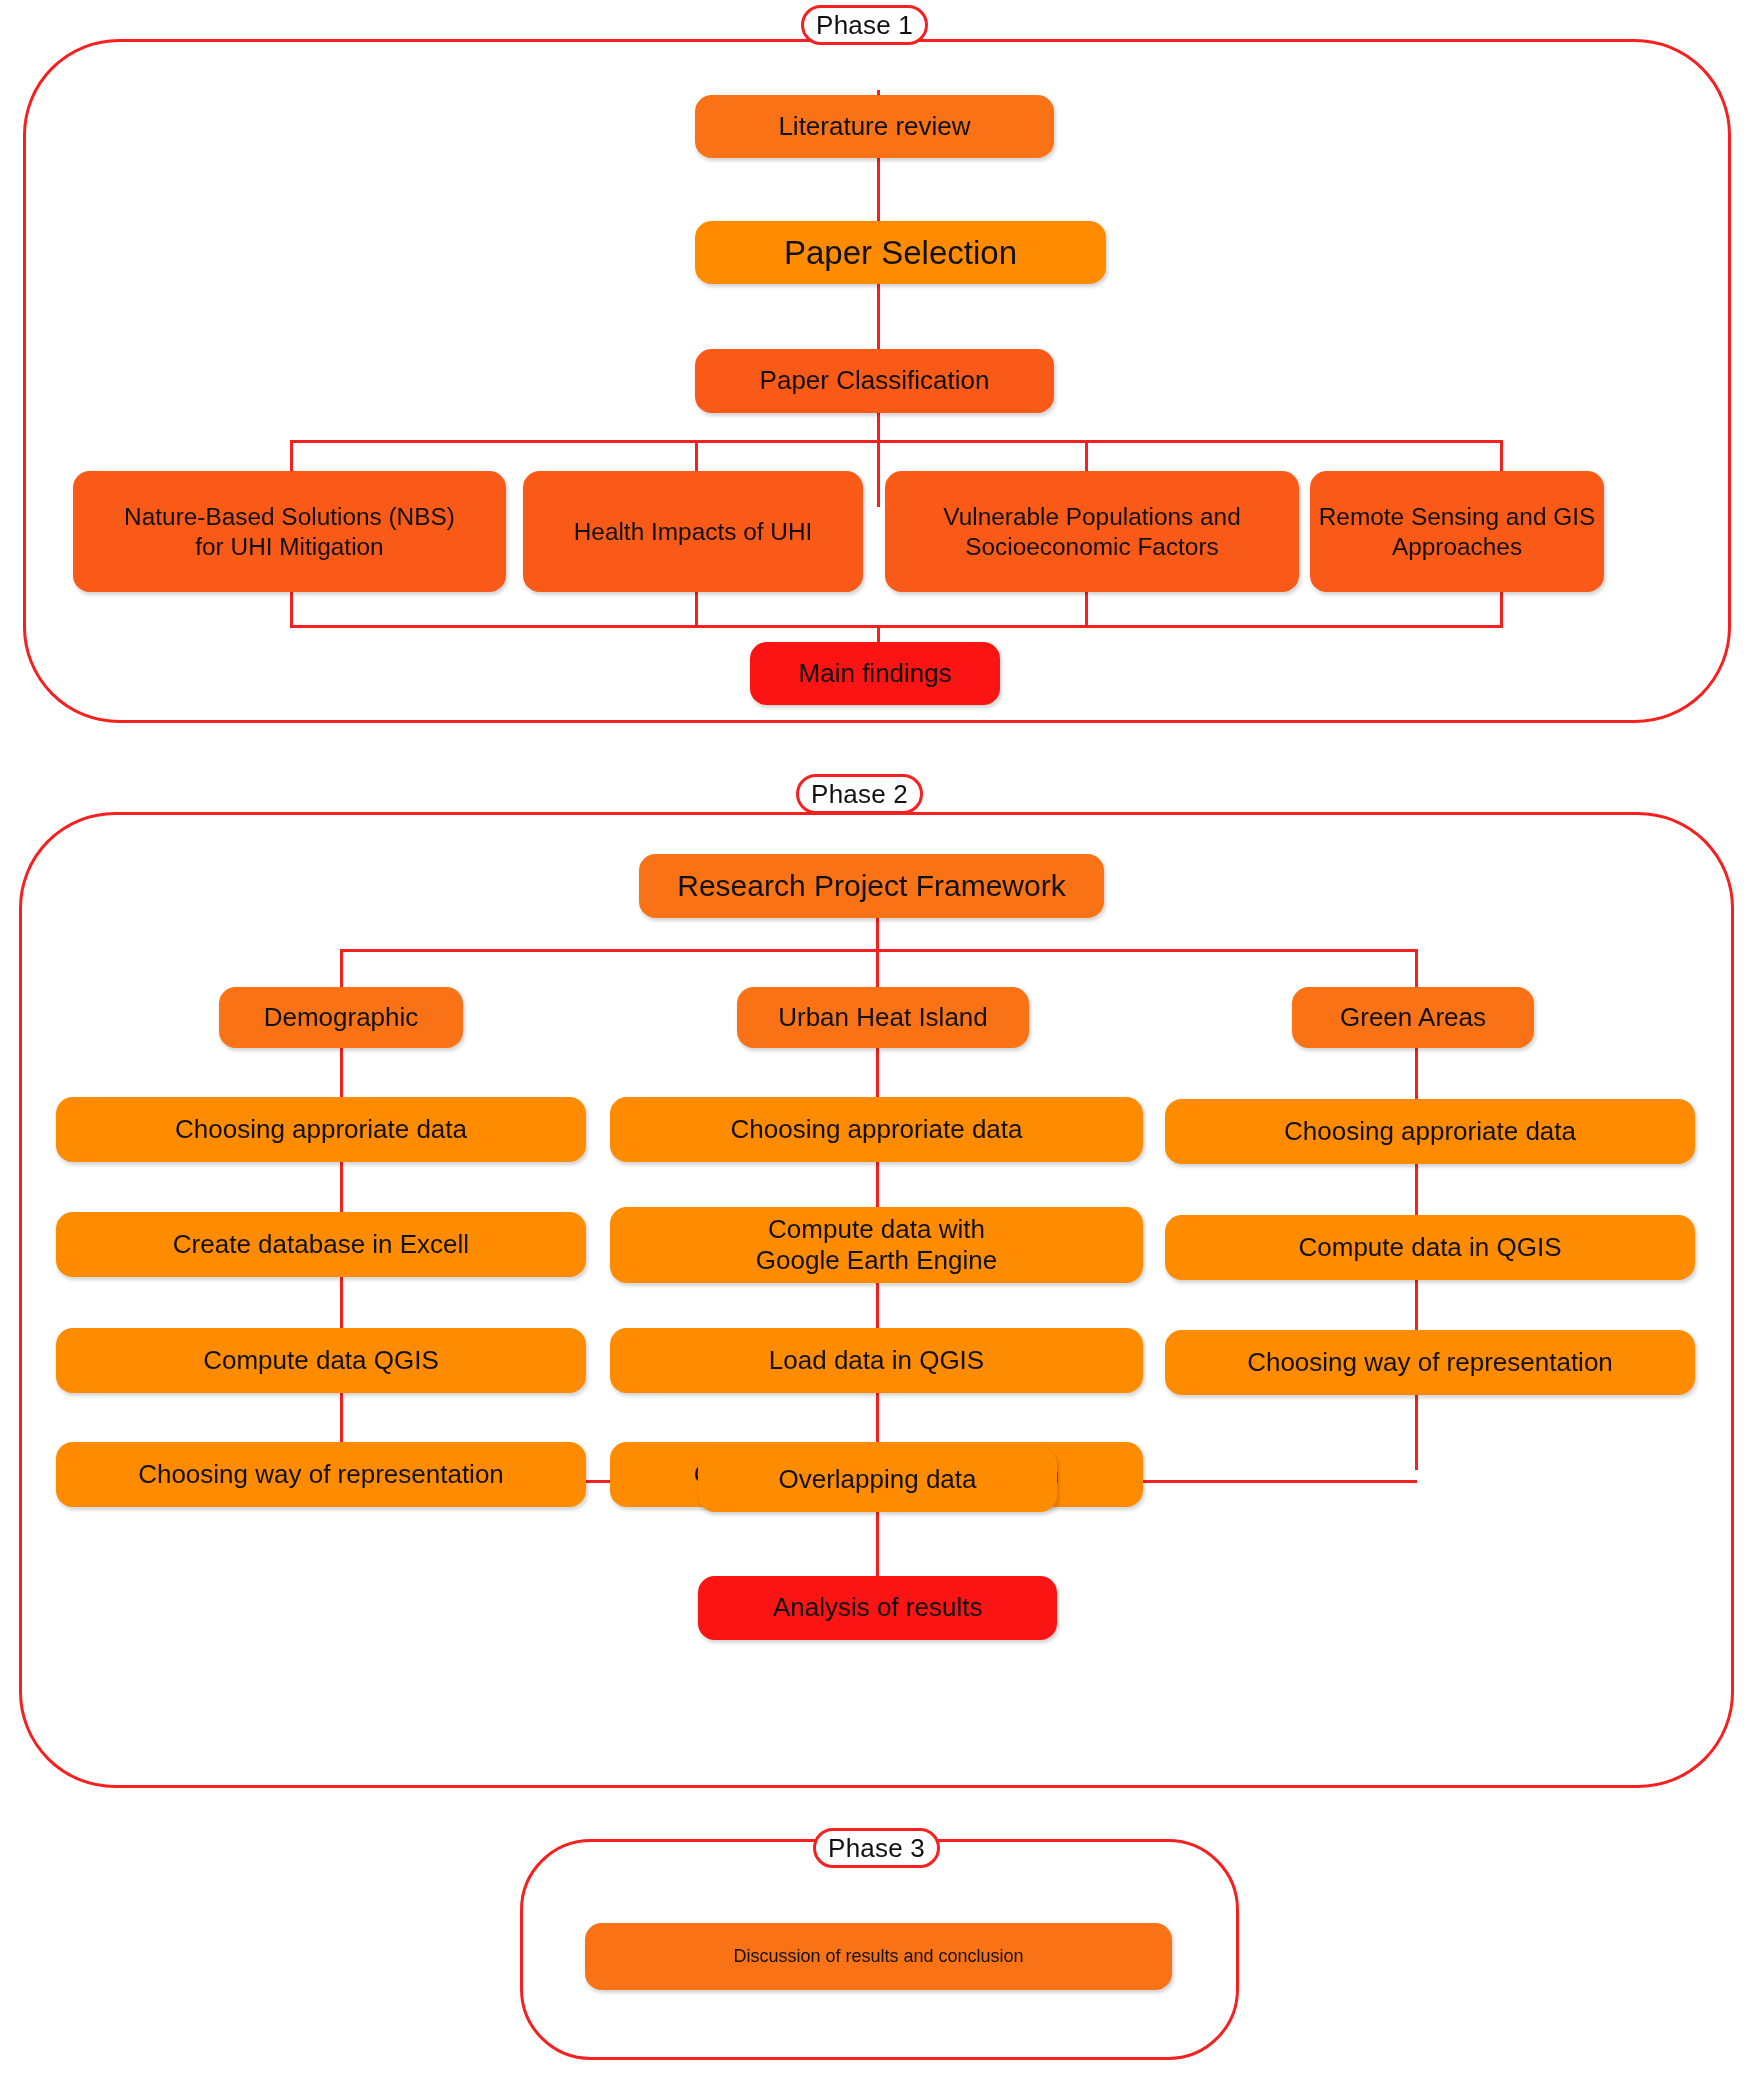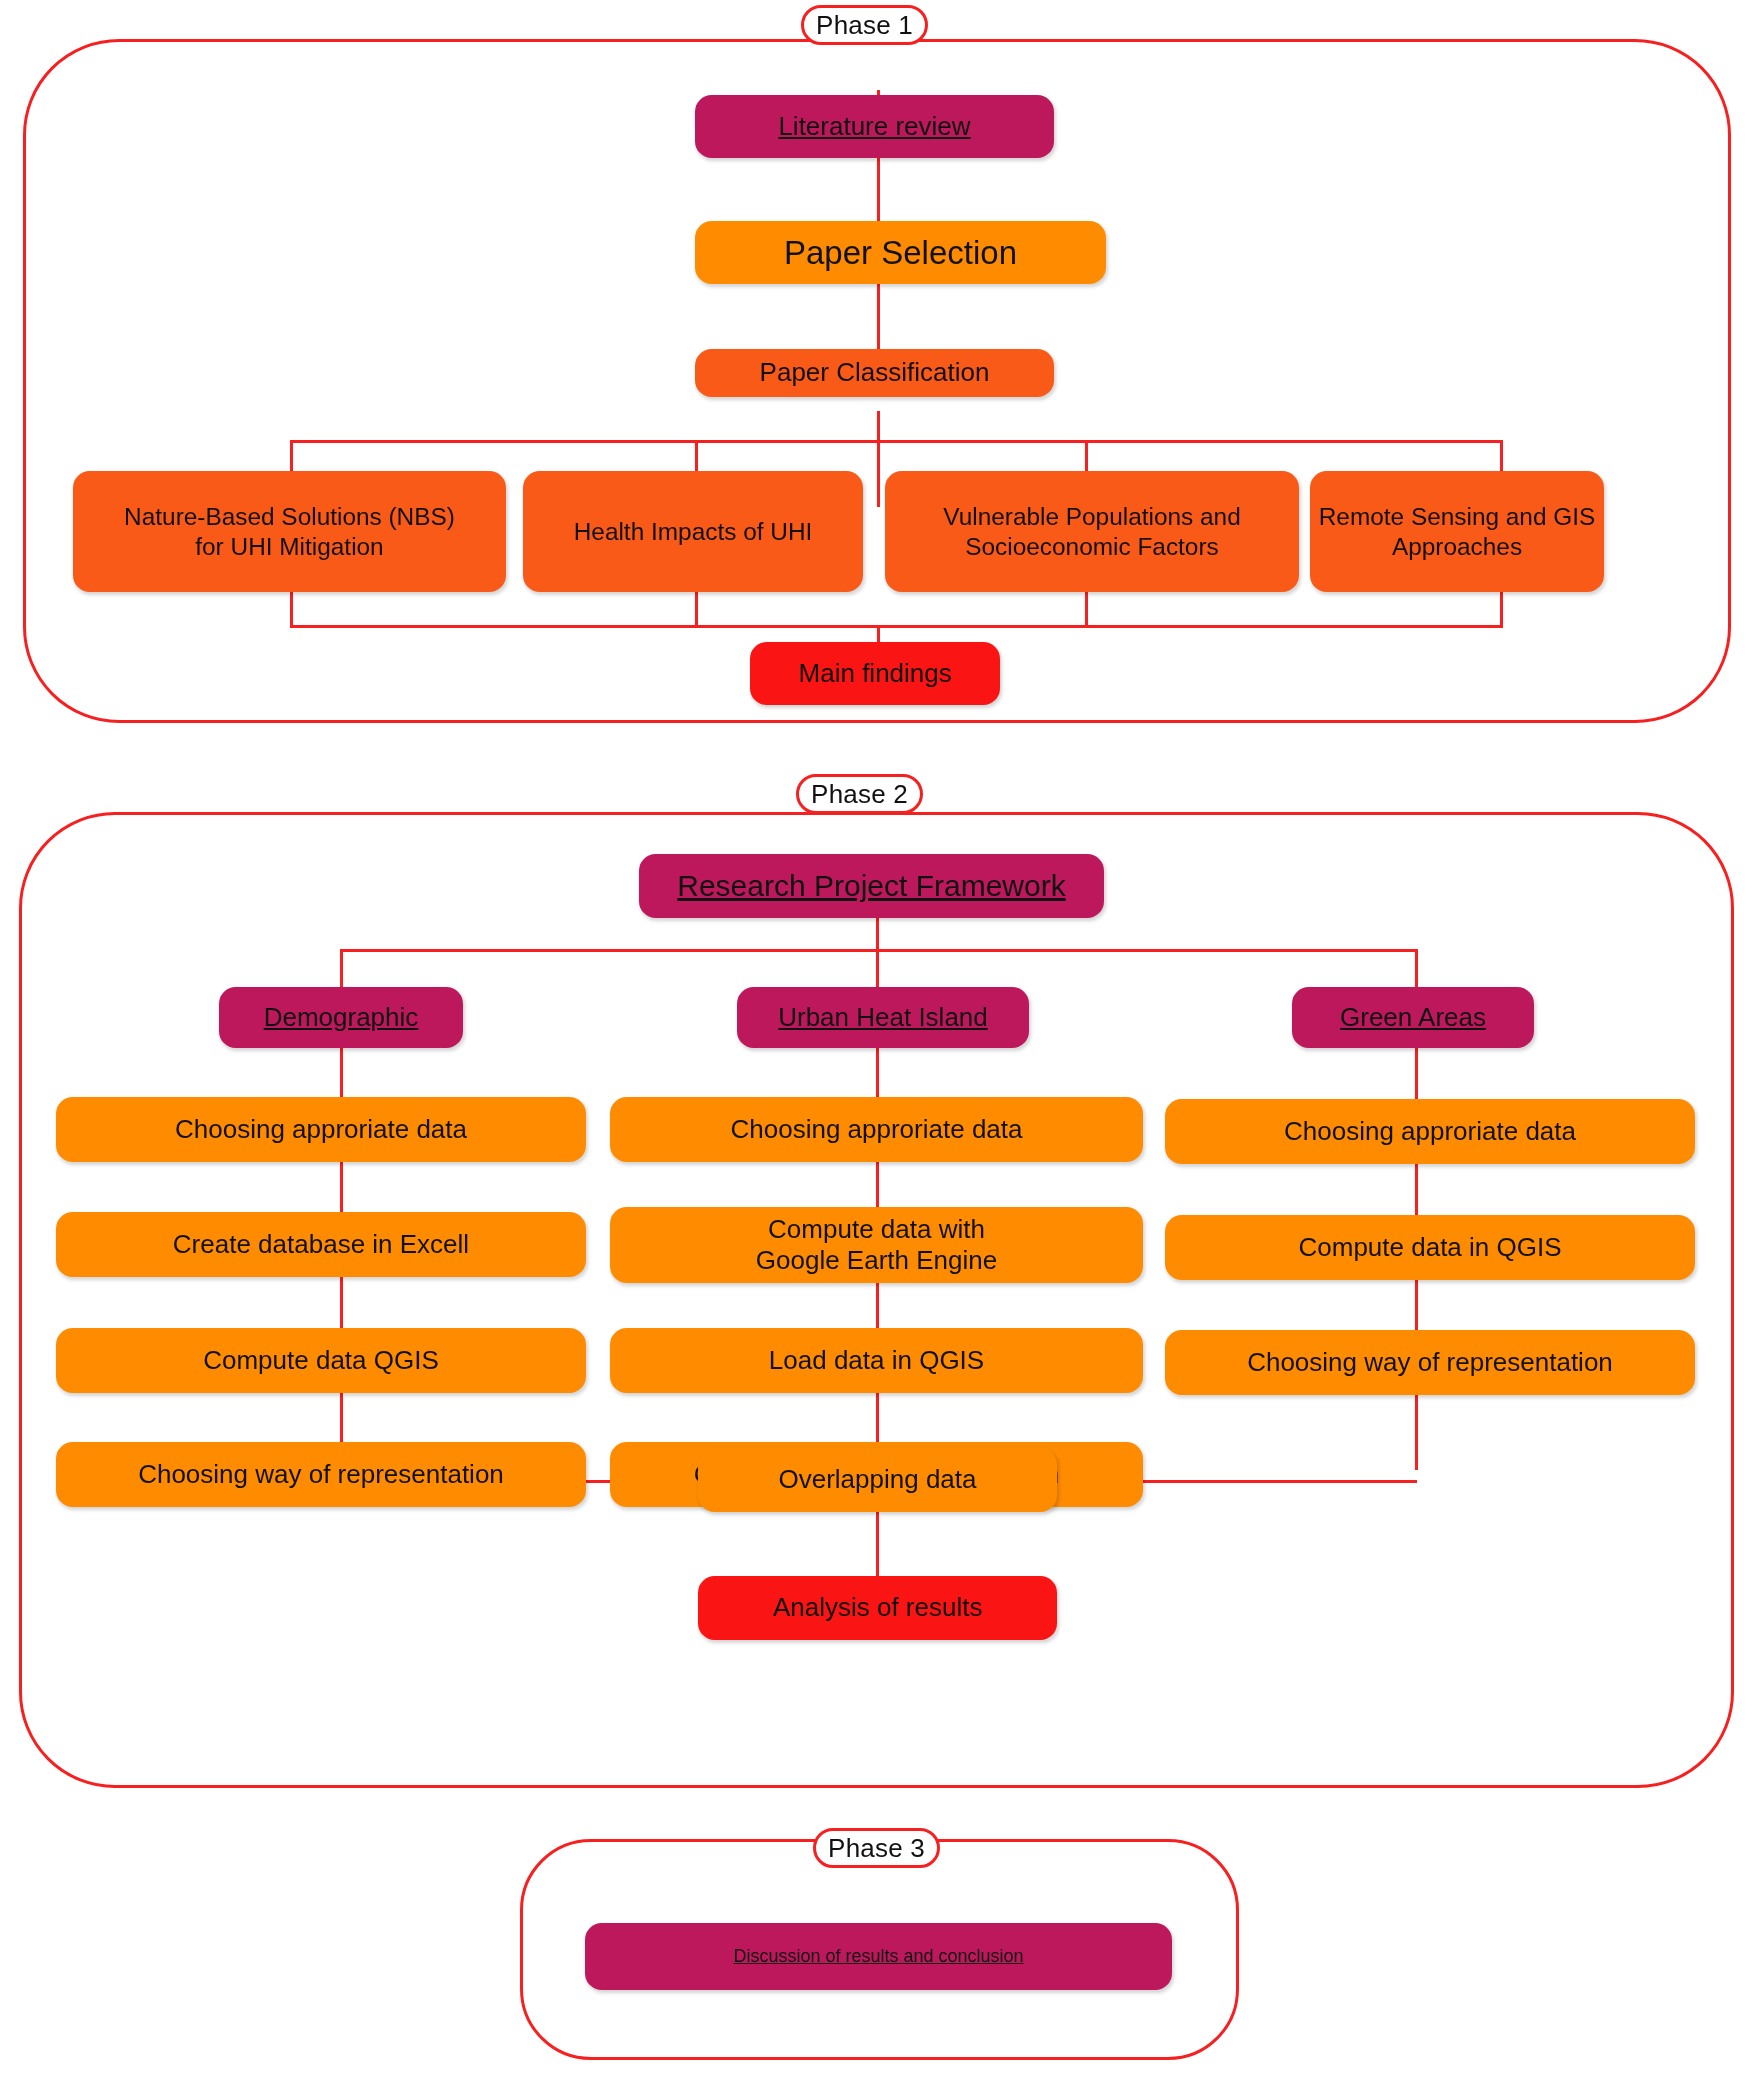--- a/index.html
+++ b/index.html
@@ -44,21 +44,21 @@
     align-items:center;
     justify-content:center;
     text-align:center;
     color:#111111;
     line-height:1.2;
     z-index:20;
     padding:2.6px 7.7px;
     border-radius:16.7px;
     box-shadow:1.9px 2.6px 3.9px rgba(0,0,0,0.17);
   }
-  .gold   {background:#be185d;text-decoration:underline;}
+  .gold   {background:#f97316;}
   .orange {background:#FF8C00;}
   .redorg {background:#FA5A18;}
   .red    {background:#FA1414;padding-left:8px;}
 
   
   .vline{position:absolute;background:#F72020;width:3.2px;z-index:5;}
   .hline{position:absolute;background:#F72020;height:3.2px;z-index:5;}
 </style>
 </head>
 <body>
@@ -79,21 +79,21 @@
 
   <div class="vline" style="left:290px; top:591px; height:37px;"></div>
   <div class="vline" style="left:695px; top:591px; height:37px;"></div>
   <div class="vline" style="left:1085px; top:591px; height:37px;"></div>
   <div class="vline" style="left:1500px; top:591px; height:37px;"></div>
   <div class="hline" style="left:290px; top:625px; width:1212px;"></div>
   <div class="vline" style="left:877px; top:625px; height:58px;"></div>
 
   <div class="node gold" style="left:695px; top:95px; width:359px; height:63px; font-size:26px;">Literature review</div>
   <div class="node orange" style="left:695px; top:221px; width:411px; height:63px; font-size:33px;">Paper Selection</div>
-  <div class="node redorg" style="left:695px; top:349px; width:359px; height:48px; font-size:26px;">Paper Classification</div>
+  <div class="node redorg" style="left:695px; top:349px; width:359px; height:64px; font-size:26px;">Paper Classification</div>
 
   <div class="node redorg multi" style="left:73px; top:471px; width:433px; height:121px; font-size:24.4px; white-space:pre-line;">Nature-Based Solutions (NBS)
 for UHI Mitigation</div>
   <div class="node redorg" style="left:523px; top:471px; width:340px; height:121px; font-size:24.4px; white-space:pre-line;">Health Impacts of UHI</div>
   <div class="node redorg" style="left:879px; top:471px; width:414px; height:121px; font-size:24.4px; white-space:pre-line;margin-left:6px;">Vulnerable Populations and
 Socioeconomic Factors</div>
   <div class="node redorg" style="left:1310px; top:471px; width:294px; height:121px; font-size:24.4px; white-space:pre-line;">Remote Sensing and GIS
 Approaches</div>
 
   <div class="node red" style="left:750px; top:642px; width:250px; height:63px; font-size:26px;">Main findings</div>

